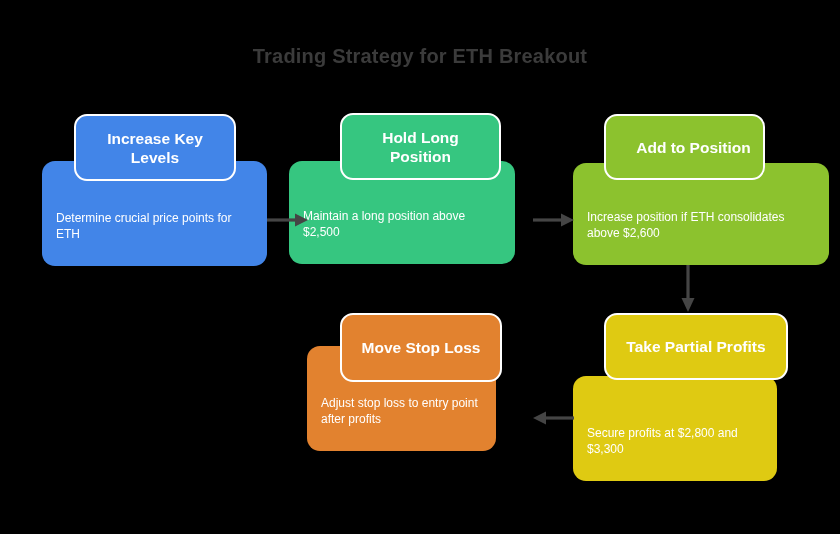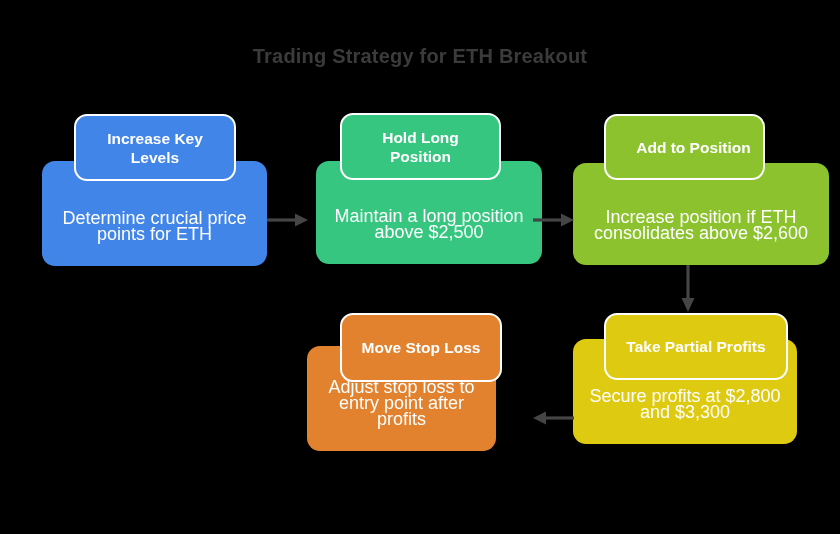--- a/index.html
+++ b/index.html
@@ -15,22 +15,22 @@
 
   .node{position:absolute;}
 
   .node-body{
     position:absolute;border-radius:13px;
     box-sizing:border-box;
     display:flex;align-items:flex-end;justify-content:center;
     padding:0 14px 16px 14px;
   }
   .node-desc{
-    width:100%;text-align:center;color:#ffffff;
-    font-size:18px;line-height:16px;font-weight:400;
+    width:100%;text-align:left;color:#ffffff;
+    font-size:12px;line-height:16px;font-weight:400;
     padding-bottom:8px;
   }
   .node-head{
     position:absolute;border-radius:13px;
     border:2.5px solid #ffffff;
     box-sizing:border-box;
     display:flex;align-items:center;justify-content:center;
     text-align:center;
     z-index:5;
   }
@@ -52,39 +52,39 @@
   <div class="node">
     <div class="node-body" style="left:42px;top:161px;width:225px;height:105px;background:#4285e8;">
       <div class="node-desc">Determine crucial price points for ETH</div>
     </div>
     <div class="node-head" style="left:74px;top:114px;width:162px;height:67px;background:#4285e8;">
       <div class="node-title">Increase Key Levels</div>
     </div>
   </div>
 
   <div class="node">
-    <div class="node-body" style="left:316px;top:161px;width:226px;height:103px;background:#36c680;">
+    <div class="node-body" style="left:289px;top:161px;width:226px;height:103px;background:#36c680;">
       <div class="node-desc">Maintain a long position above $2,500</div>
     </div>
     <div class="node-head" style="left:340px;top:113px;width:161px;height:67px;background:#36c680;">
       <div class="node-title">Hold Long Position</div>
     </div>
   </div>
 
   <div class="node">
     <div class="node-body" style="left:573px;top:163px;width:256px;height:102px;background:#8cc22e;">
       <div class="node-desc">Increase position if ETH consolidates above $2,600</div>
     </div>
     <div class="node-head" style="left:604px;top:114px;width:161px;height:66px;background:#8cc22e;padding-left:18px;">
       <div class="node-title">Add to Position</div>
     </div>
   </div>
 
   <div class="node">
-    <div class="node-body" style="left:573px;top:339px;width:224px;height:105px;background:#dfca12;">
+    <div class="node-body" style="left:573px;top:376px;width:204px;height:105px;background:#dfca12;">
       <div class="node-desc">Secure profits at $2,800 and $3,300</div>
     </div>
     <div class="node-head" style="left:604px;top:313px;width:184px;height:67px;background:#dfca12;">
       <div class="node-title">Take Partial Profits</div>
     </div>
   </div>
 
   <div class="node">
     <div class="node-body" style="left:307px;top:346px;width:189px;height:105px;background:#e2822f;">
       <div class="node-desc">Adjust stop loss to entry point after profits</div>

